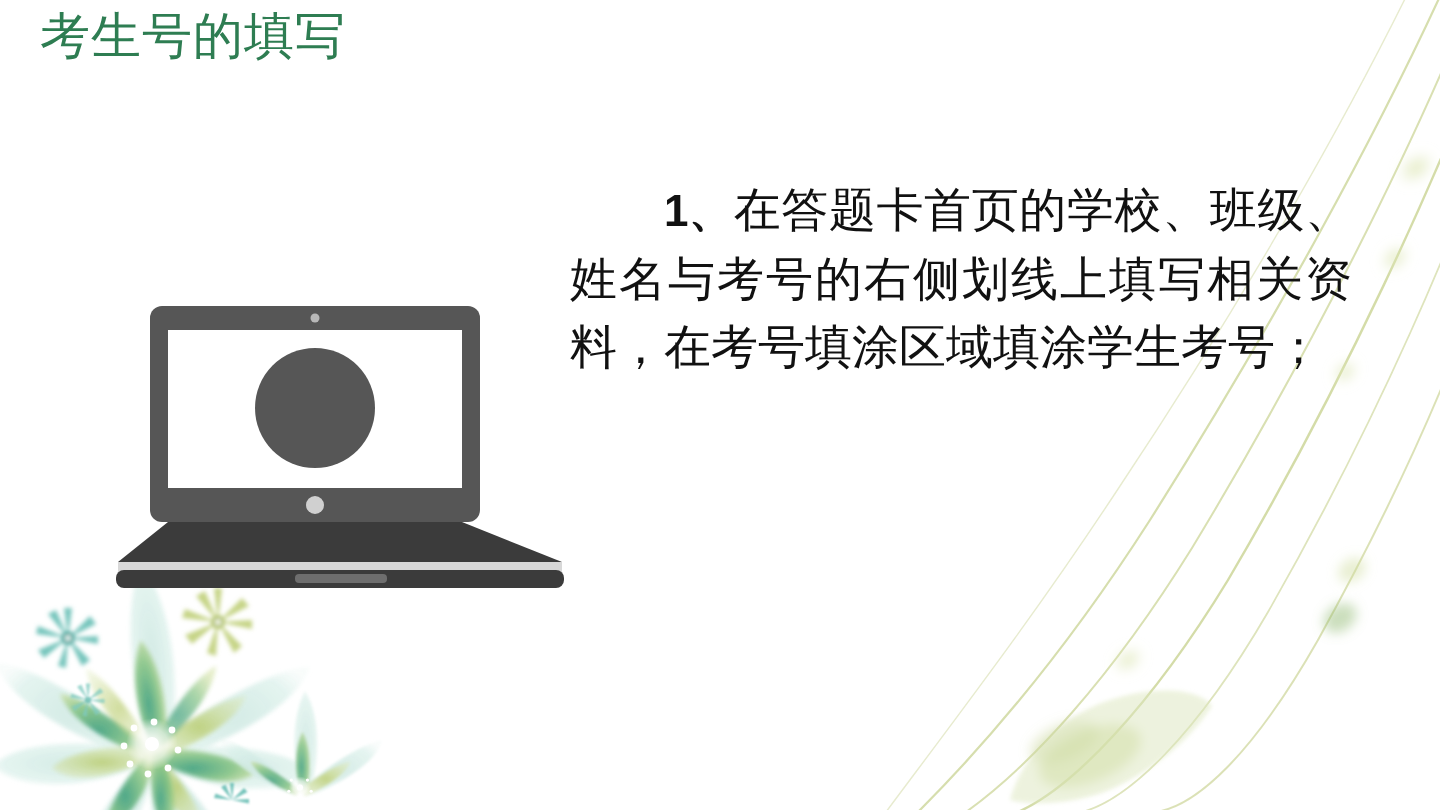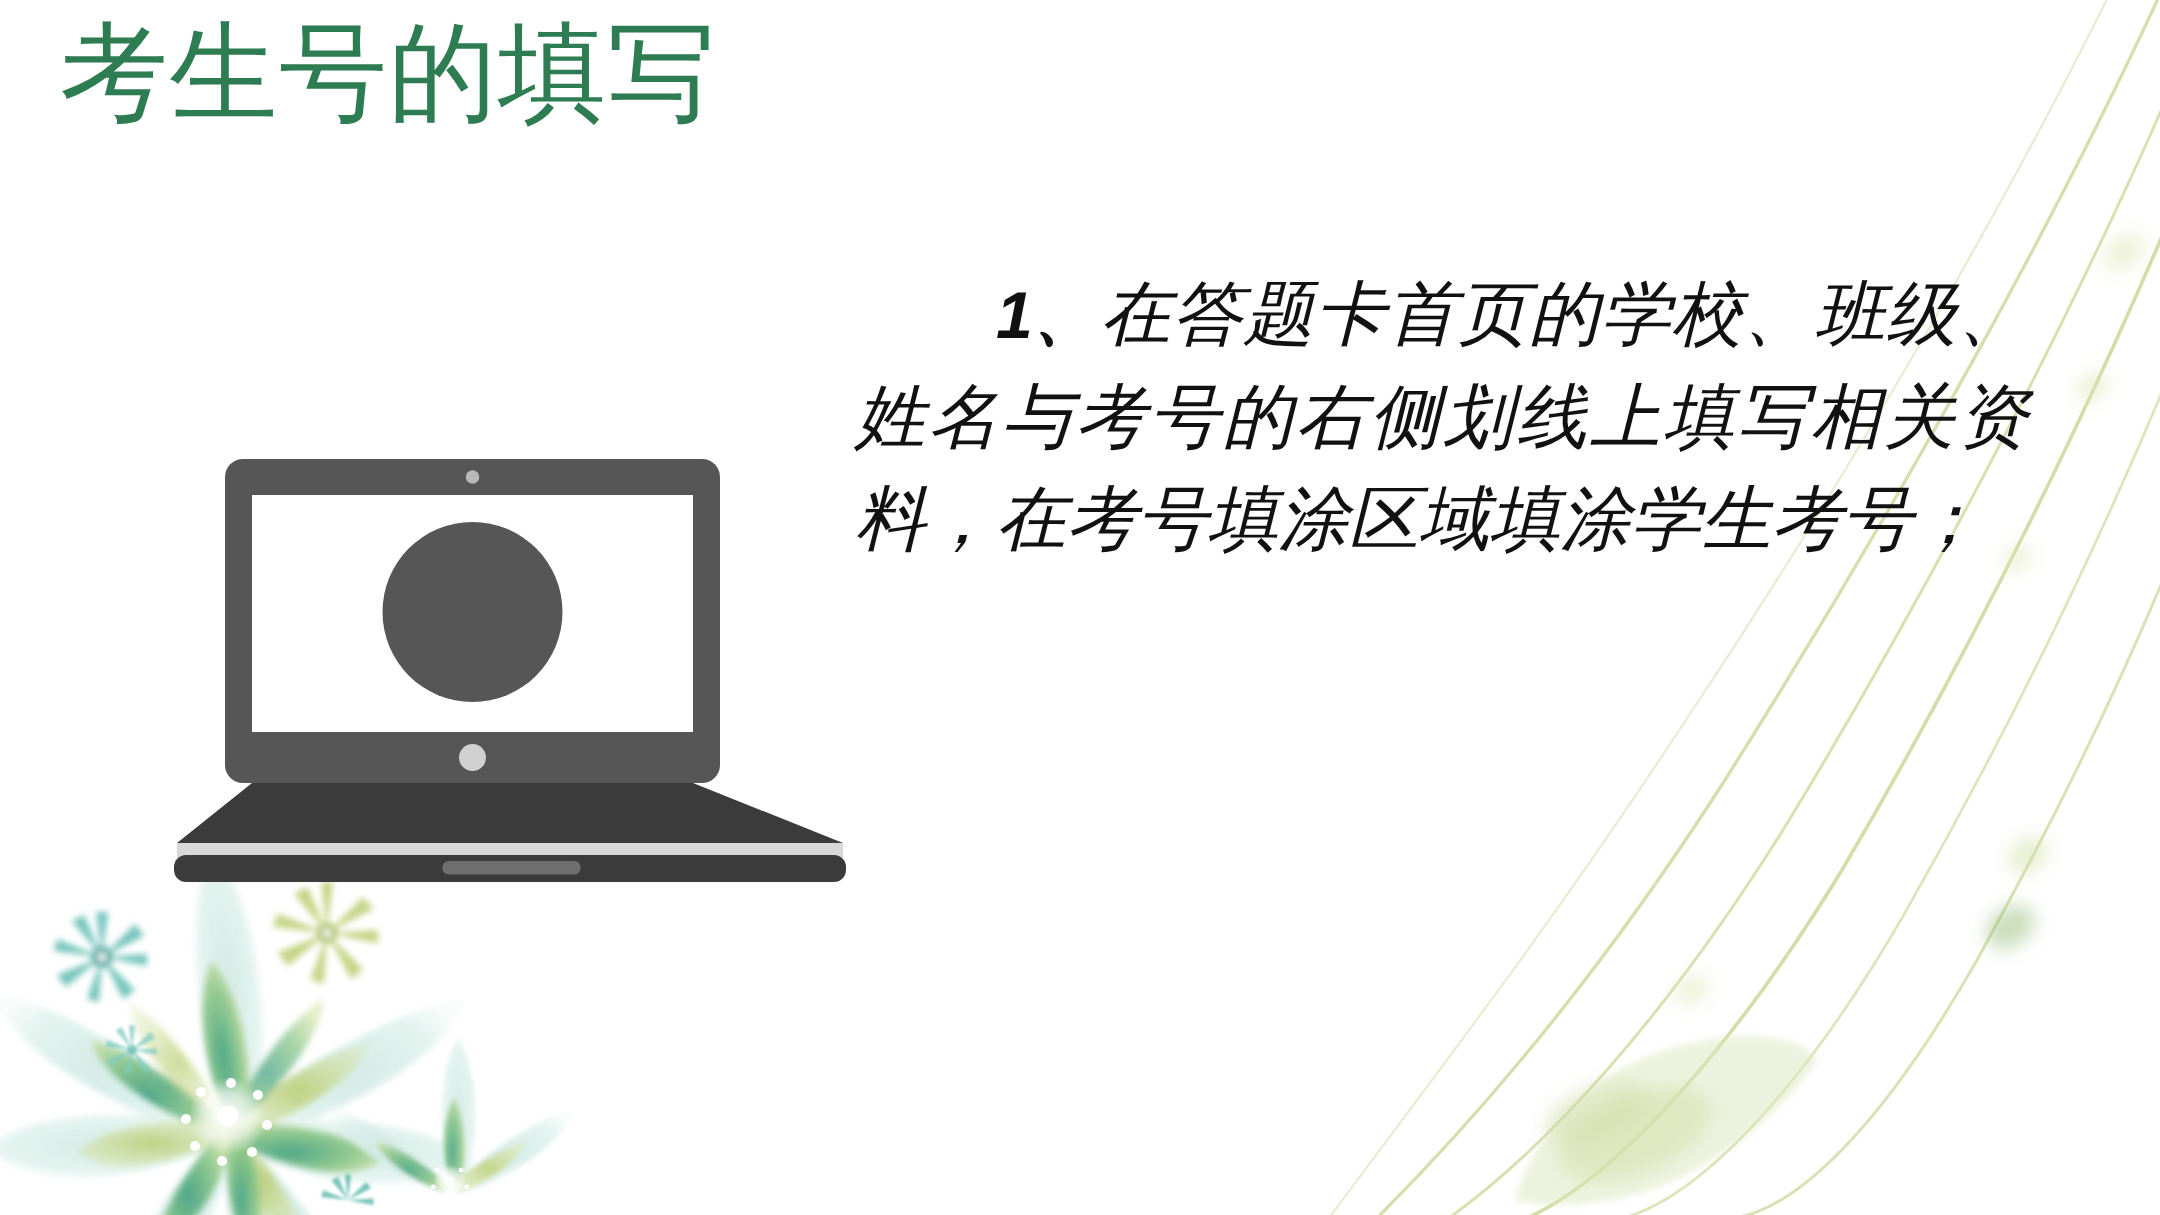--- a/index.html
+++ b/index.html
@@ -23,21 +23,21 @@
     pointer-events: none;
   }
   .decor-layer svg { display: block; width: 1440px; height: 810px; }
 
   
   #title {
     position: absolute;
     left: 40px;
     top: 8px;
     font-family: "Liberation Sans", "DejaVu Sans", sans-serif;
-    font-size: 72px;
+    font-size: 50px;
     line-height: 1.15;
     letter-spacing: 1px;
     color: #2e7d52;
     white-space: nowrap;
   }
 
   
   #body-text {
     position: absolute;
     left: 570px;
@@ -47,21 +47,20 @@
     font-size: 47px;
     line-height: 68px;
     color: #111111;
     text-align: justify;
     text-justify: inter-character;
   }
   #body-text p {
     margin: 0;
     text-indent: 2em;
     text-align: justify;
-    font-style: italic;
   }
   #body-text p .num {
     font-family: "Liberation Sans", sans-serif;
     font-weight: bold;
     font-size: 44px;
   }
 
   
   #laptop {
     position: absolute;

